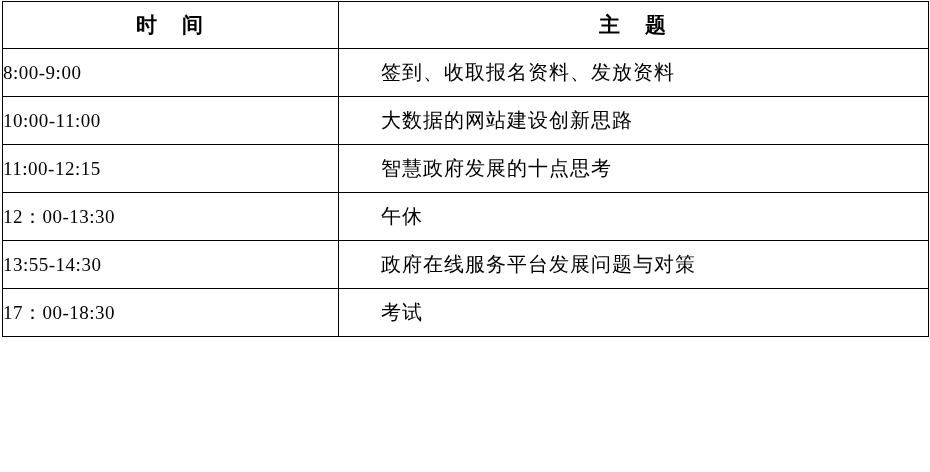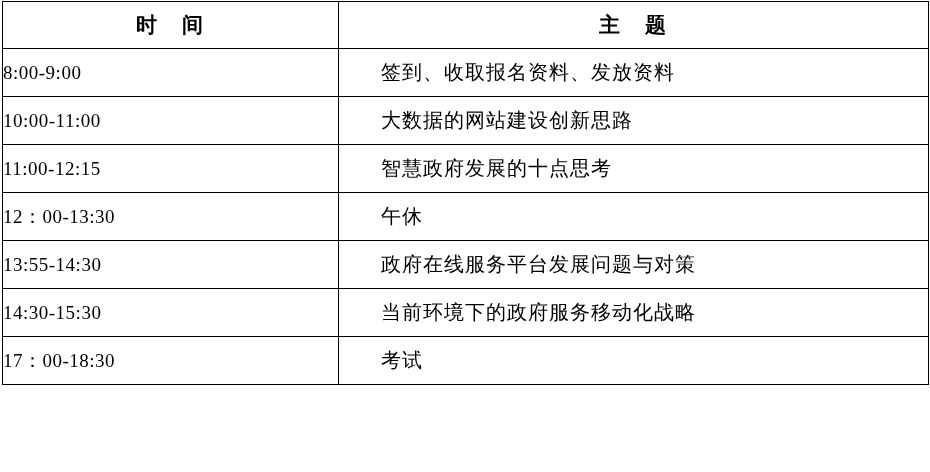--- a/index.html
+++ b/index.html
@@ -85,22 +85,18 @@
       </tr>
       <tr>
         <td class="time-cell">12：00-13:30</td>
         <td class="topic-cell">午休</td>
       </tr>
       <tr>
         <td class="time-cell">13:55-14:30</td>
         <td class="topic-cell">政府在线服务平台发展问题与对策</td>
       </tr>
       <tr>
-        <td class="time-cell">14:30-15:30</td>
-        <td class="topic-cell">当前环境下的政府服务移动化战略</td>
-      </tr>
-      <tr>
         <td class="time-cell">17：00-18:30</td>
         <td class="topic-cell">考试</td>
       </tr>
     </tbody>
   </table>
 </div>
 
 </body></html>

